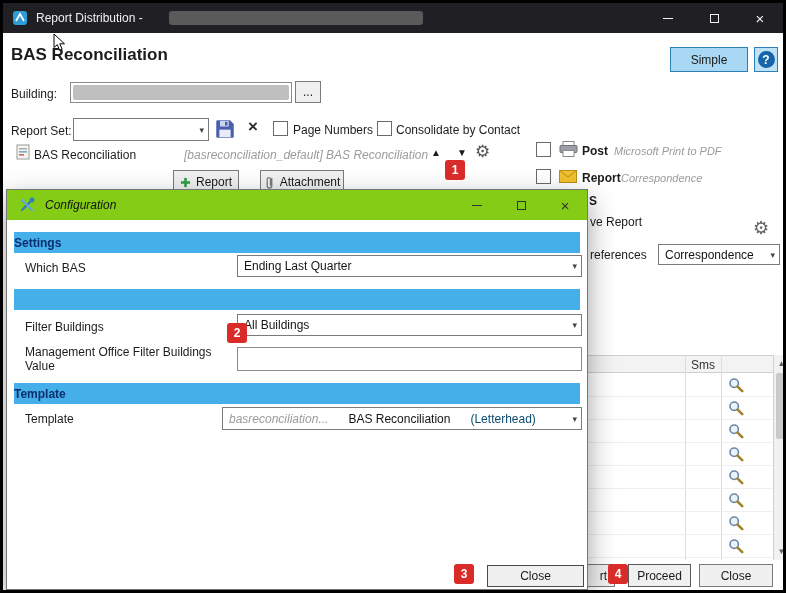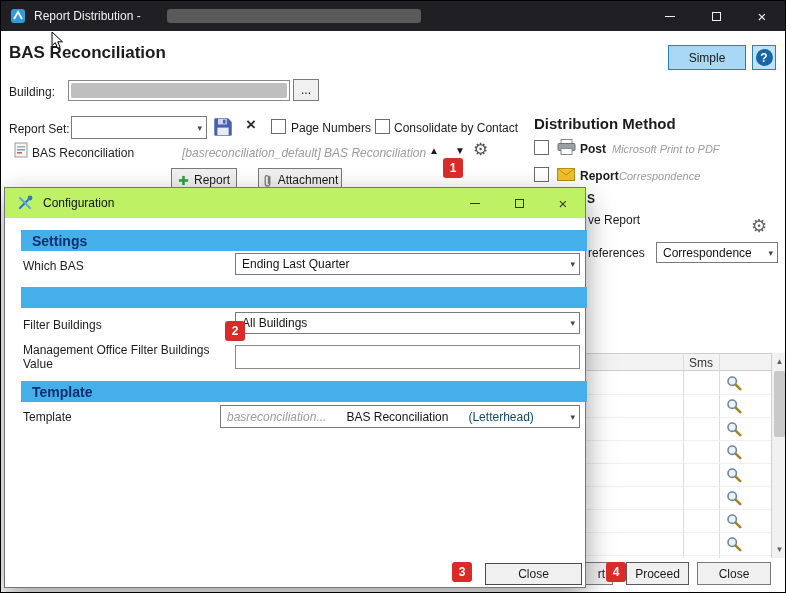--- a/index.html
+++ b/index.html
@@ -1,18 +1,18 @@
 <!DOCTYPE html>
 <html><head>
 <meta charset="utf-8">
 <style>
   * { margin:0; padding:0; box-sizing:border-box; }
   html,body { background:#777; }
   body { font-family:"Liberation Sans", sans-serif; }
-  .root { position:relative; width:786px; height:593px; background:#fff; border:1px solid #000000;
+  .root { position:relative; width:786px; height:593px; background:#fff; border:3px solid #000000;
           overflow:hidden; font-size:12px; color:#1a1a1a; margin:0 auto; }
   .abs { position:absolute; }
   .lbl { position:absolute; font-size:12px; color:#1c1c1c; white-space:nowrap; }
   .it  { font-style:italic; color:#9b9b9b; }
   .bold6 { font-weight:600; }
 
   
   .titlebar { position:absolute; left:0; top:0; right:0; height:30px; background:#202024;
               display:flex; align-items:center; color:#f0f0f0; }
   .titlebar .ticon { margin:0 8px 0 9px; display:flex; }
@@ -33,29 +33,29 @@
   .field { position:absolute; background:#fff; border:1px solid #8a8a8a; }
   .cb { position:absolute; width:15px; height:15px; background:#fff; border:1px solid #6a6a6a; }
   .badge { position:absolute; width:20px; height:20px; background:#d92b27; color:#fff; font-weight:bold;
            font-size:12px; display:flex; align-items:center; justify-content:center; border-radius:3px; z-index:30; }
   .arrow-glyph { position:absolute; font-size:10px; color:#1a1a1a; }
   .gear { position:absolute; color:#555; font-size:17px; line-height:1; }
 
   
   .dialog { position:absolute; left:3px; top:186px; width:582px; height:401px; background:#fff;
             border:1px solid #767676; box-shadow:0 10px 26px rgba(0,0,0,.38); z-index:10; }
-  .dlg-titlebar { position:absolute; left:0; top:0; right:0; height:30px; background:#bef264;
-                  display:flex; align-items:center; color:#111; }
+  .dlg-titlebar { position:absolute; left:0; top:0; right:0; height:30px; background:#84cc16;
+                  display:flex; align-items:center; color:#111;font-style:italic; }
   .dlg-controls { position:absolute; right:0; top:0; height:30px; display:flex; }
   .dlg-btn { width:44px; height:30px; display:flex; align-items:center; justify-content:center; }
   .dlg-min { width:10px; height:1px; background:#333; display:inline-block; }
   .dlg-max { width:9px; height:9px; border:1px solid #333; display:inline-block; }
   .dlg-x { font-size:15px; color:#333; line-height:1; }
-  .band { position:absolute; left:16px; width:566px; height:21px; background:#45afe9;
-          display:flex; align-items:center; padding-left:11px; font-weight:bold; color:#0a2f6e; font-size:14px; }
+  .band { position:absolute; left:7px; width:566px; height:21px; background:#45afe9;
+          display:flex; align-items:center; font-weight:bold; color:#0a2f6e; font-size:12px; }
 
   
   .grid-header { position:absolute; left:540px; top:352px; width:230px; height:18px; background:#f3f3f3;
                  border-top:1px solid #cfcfcf; border-bottom:1px solid #cfcfcf; }
   .vsep { position:absolute; width:1px; background:#dcdcdc; }
   .grid-rows { position:absolute; left:540px; top:371px; width:230px; }
   .grid-row { height:23px; display:flex; align-items:center; justify-content:flex-end;
               padding-right:29px; border-bottom:1px solid #efefef; }
   .scrollbar { position:absolute; left:770px; top:352px; width:16px; height:205px; background:#f1f1f1;
                border-left:1px solid #d0d0d0; }
@@ -115,21 +115,20 @@
       <rect x="3.5" y="8.5" width="9" height="6" fill="#e8ecf7"></rect>
     </svg>
   </div>
   <div class="abs" style="left:245px; top:114px; font-size:17px; font-weight:bold; color:#2b2b2b;"><span>×</span></div>
 
   <div class="cb" style="left:270px; top:118px;"></div>
   <div class="lbl" style="left:290px; top:120px;">Page Numbers</div>
   <div class="cb" style="left:374px; top:118px;"></div>
   <div class="lbl" style="left:393px; top:120px;">Consolidate by Contact</div>
 
-  <div class="lbl" style="left:533px; top:114px; font-size:15px; font-weight:600;">Distribution Method</div>
 
   <span class="abs" style="left:13px; top:141px;">
     <svg width="14" height="16" viewBox="0 0 14 16">
         <rect x="1" y="1" width="12" height="14" fill="#f7f5ef" stroke="#9a9a9a"></rect>
         <rect x="3" y="4" width="8" height="1.6" fill="#b0b0b0"></rect>
         <rect x="3" y="7" width="8" height="1.6" fill="#7fa8d0"></rect>
         <rect x="3" y="10" width="5" height="1.6" fill="#c96a5a"></rect>
       </svg>
   </span>
   <div class="lbl" style="left:31px; top:145px;">BAS Reconciliation</div>

